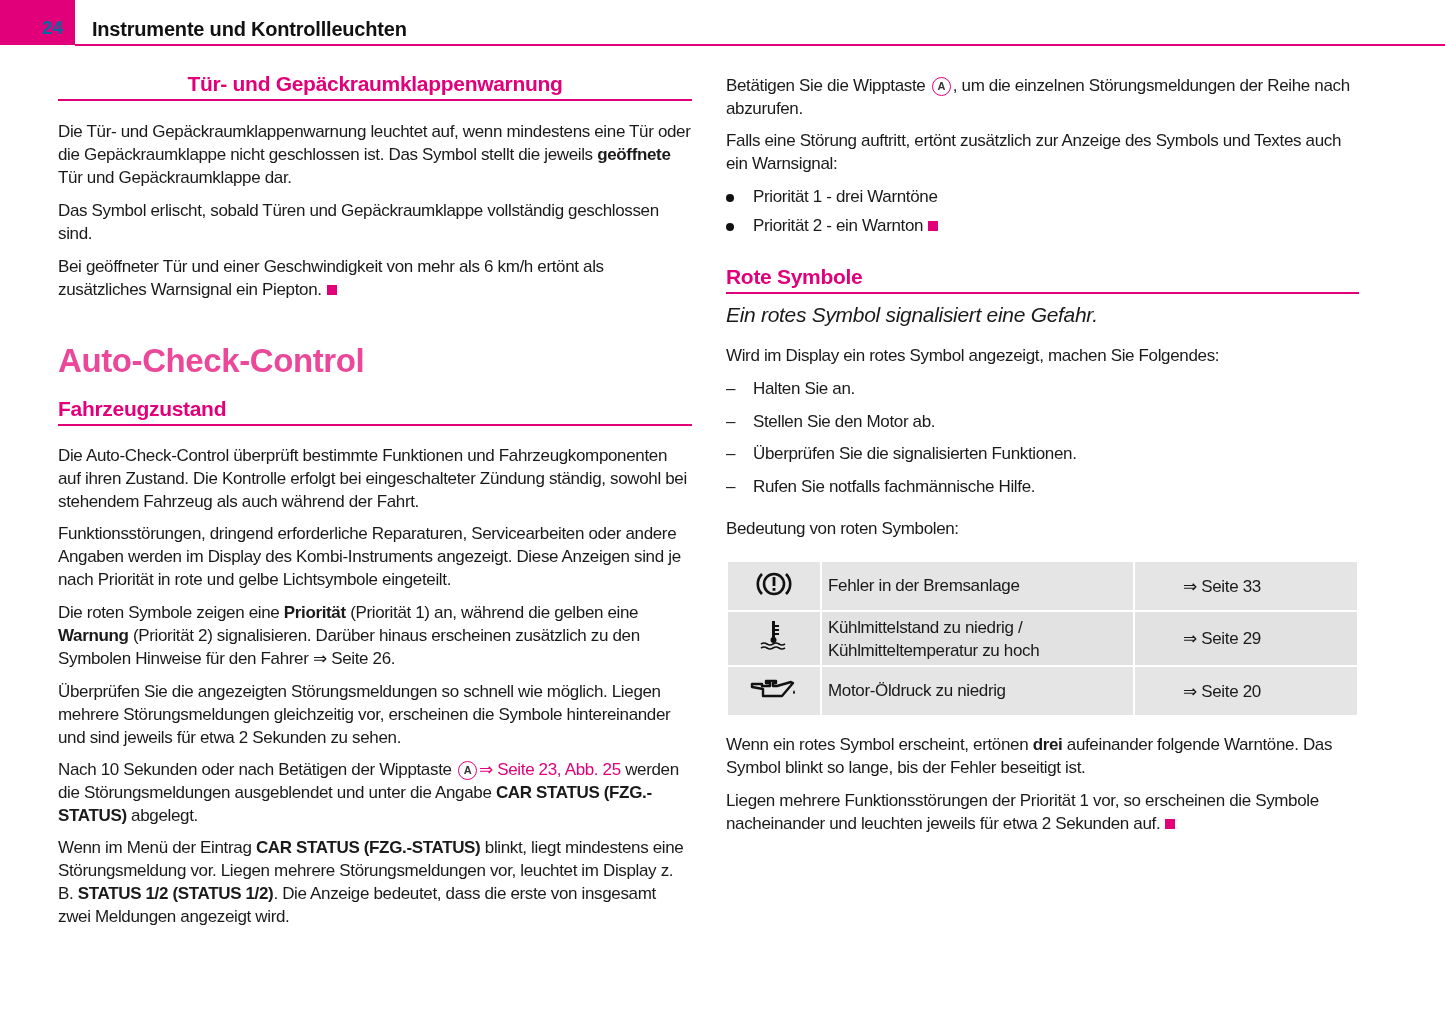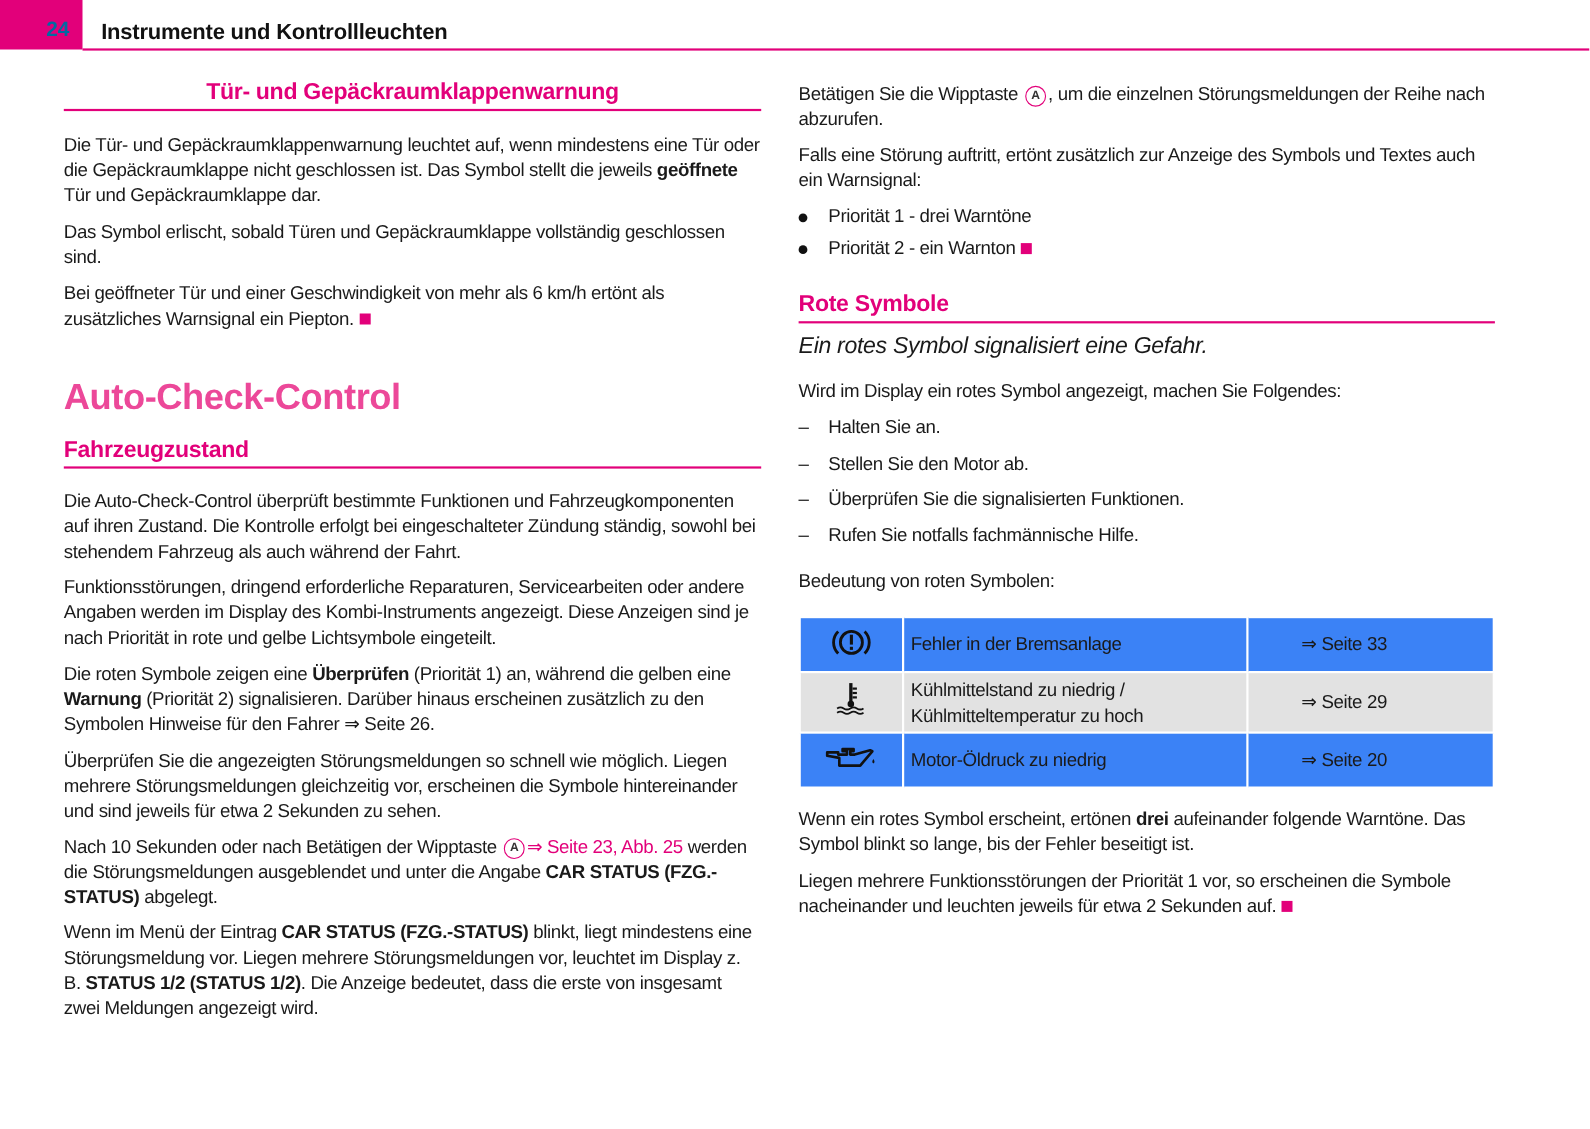--- a/index.html
+++ b/index.html
@@ -26,21 +26,21 @@
            color:#333; vertical-align:1px; margin:0 2px; }
   .link { color:#e2007a; }
   .li { position:absolute; left:0; font-size:17px; line-height:23px; letter-spacing:-0.35px; width:100%; }
   .li .mk { position:absolute; left:0; top:0; }
   .li .tx { position:absolute; left:27px; top:0; }
   .bullet { display:inline-block; width:8px; height:8px; border-radius:50%; background:#111; margin-top:8px; }
   .lead { position:absolute; margin:0; font-size:21px; font-style:italic; letter-spacing:-0.3px; }
 
   table.sym { position:absolute; left:0; top:560px; width:633px; border-collapse:collapse; font-size:17px; letter-spacing:-0.35px; }
   table.sym td { border:2px solid #fff; padding:0 6px; vertical-align:middle; }
-  table.sym tr.r0 td, table.sym tr.r2 td { background:#3b82f6; }
+  table.sym tr.r0 td, table.sym tr.r2 td { background:#e5e5e5; }
   table.sym tr.r1 td { background:#e2e2e2; }
   td.ic { width:80px; text-align:center; }
   td.pg { width:168px; text-align:left; padding-left:48px !important; }
 </style>
 </head>
 <body>
 
 <div class="topbar"></div>
 <div class="pagenum">24</div>
 <div class="running">Instrumente und Kontrollleuchten</div>
@@ -49,21 +49,21 @@
 <div class="col left">
   <h2 class="sec" style="top:72px;text-align:center;">Tür- und Gepäckraumklappenwarnung</h2>
   <p class="t" style="top:120px;"><span>Die Tür- und Gepäckraumklappenwarnung leuchtet auf, wenn mindestens eine Tür oder die Gepäckraumklappe nicht geschlossen ist. Das Symbol stellt die jeweils </span><b>geöffnete</b><span> Tür und Gepäckraumklappe dar.</span></p>
   <p class="t" style="top:199px;">Das Symbol erlischt, sobald Türen und Gepäckraumklappe vollständig geschlossen sind.</p>
   <p class="t" style="top:255px;"><span>Bei geöffneter Tür und einer Geschwindigkeit von mehr als 6 km/h ertönt als zusätzliches Warnsignal ein Piepton.</span><span class="endmark"></span></p>
 
   <h1 class="big" style="top:342px;">Auto-Check-Control</h1>
   <h2 class="sec" style="top:397px;">Fahrzeugzustand</h2>
   <p class="t" style="top:444px;">Die Auto-Check-Control überprüft bestimmte Funktionen und Fahrzeugkomponenten auf ihren Zustand. Die Kontrolle erfolgt bei eingeschalteter Zündung ständig, sowohl bei stehendem Fahrzeug als auch während der Fahrt.</p>
   <p class="t" style="top:522px;">Funktionsstörungen, dringend erforderliche Reparaturen, Servicearbeiten oder andere Angaben werden im Display des Kombi-Instruments angezeigt. Diese Anzeigen sind je nach Priorität in rote und gelbe Lichtsymbole eingeteilt.</p>
-  <p class="t" style="top:601px;"><span>Die roten Symbole zeigen eine </span><b>Überprüfen</b><span> (Priorität 1) an, während die gelben eine </span><b>Warnung</b><span> (Priorität 2) signalisieren. Darüber hinaus erscheinen zusätzlich zu den Symbolen Hinweise für den Fahrer ⇒ Seite 26.</span></p>
+  <p class="t" style="top:601px;"><span>Die roten Symbole zeigen eine </span><b>Priorität</b><span> (Priorität 1) an, während die gelben eine </span><b>Warnung</b><span> (Priorität 2) signalisieren. Darüber hinaus erscheinen zusätzlich zu den Symbolen Hinweise für den Fahrer ⇒ Seite 26.</span></p>
   <p class="t" style="top:680px;">Überprüfen Sie die angezeigten Störungsmeldungen so schnell wie möglich. Liegen mehrere Störungsmeldungen gleichzeitig vor, erscheinen die Symbole hintereinander und sind jeweils für etwa 2 Sekunden zu sehen.</p>
   <p class="t" style="top:758px;"><span>Nach 10 Sekunden oder nach Betätigen der Wipptaste </span><span class="circA">A</span><span class="link">⇒ Seite 23, Abb. 25</span><span> werden die Störungsmeldungen ausgeblendet und unter die Angabe </span><b>CAR STATUS (FZG.-STATUS)</b><span> abgelegt.</span></p>
   <p class="t" style="top:836px;"><span>Wenn im Menü der Eintrag </span><b>CAR STATUS (FZG.-STATUS)</b><span> blinkt, liegt mindestens eine Störungsmeldung vor. Liegen mehrere Störungsmeldungen vor, leuchtet im Display z. B. </span><b>STATUS 1/2 (STATUS 1/2)</b><span>. Die Anzeige bedeutet, dass die erste von insgesamt zwei Meldungen angezeigt wird.</span></p>
 </div>
 
 <div class="col right">
   <p class="t" style="top:74px;"><span>Betätigen Sie die Wipptaste </span><span class="circA">A</span><span>, um die einzelnen Störungsmeldungen der Reihe nach abzurufen.</span></p>
   <p class="t" style="top:129px;">Falls eine Störung auftritt, ertönt zusätzlich zur Anzeige des Symbols und Textes auch ein Warnsignal:</p>
 
   <div class="li" style="top:185px;">

